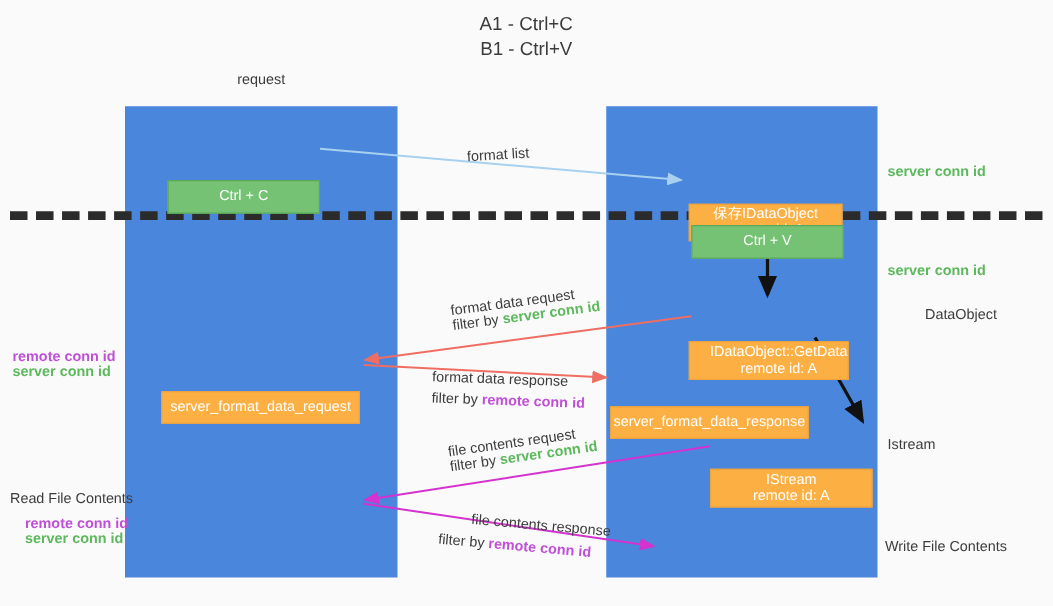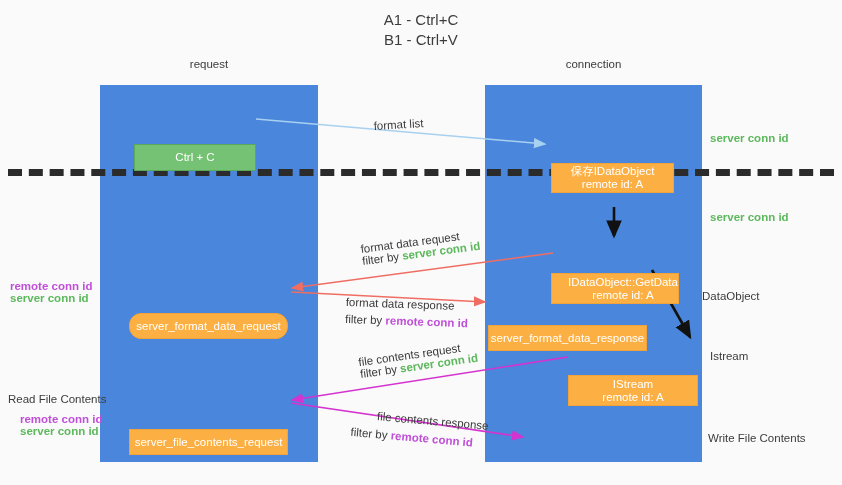--- a/index.html
+++ b/index.html
@@ -26,21 +26,20 @@
 
   <div class="abs title" style="left:0;top:10px;width:842px;">
     <div>A1 - Ctrl+C</div>
     <div>B1 - Ctrl+V</div>
   </div>
 
   <div class="abs colhdr" style="left:100px;top:58px;width:218px;">
     <div>request</div>
   </div>
   <div class="abs colhdr" style="left:485px;top:58px;width:217px;">
-    <div>connection</div>
   </div>
 
   <div class="abs col" style="left:100px;top:85px;width:218px;height:377px;"></div>
   <div class="abs col" style="left:485px;top:85px;width:217px;height:377px;"></div>
 
   <svg id="wires" viewBox="0 0 842 485">
     <defs>
       <marker id="ar-blue" markerWidth="9" markerHeight="9" refX="7" refY="3.2" orient="auto">
         <path d="M0,0 L8,3.2 L0,6.4 z" fill="#a8d0ef"></path>
       </marker>
@@ -67,33 +66,33 @@
     <line x1="568" y1="357" x2="292" y2="400" stroke="#d433cf" stroke-width="1.6" marker-end="url(#ar-mag)"></line>
     <line x1="291" y1="403" x2="523" y2="437" stroke="#d433cf" stroke-width="1.6" marker-end="url(#ar-mag)"></line>
   </svg>
 
   <div class="abs dash" style="left:8px;top:169px;width:826px;"></div>
 
   <div class="abs box green" style="left:134px;top:104px;width:122px;height:27px;margin-top:40px;">
     <span>Ctrl + C</span>
   </div>
 
-  <div class="abs box orange" style="left:129px;top:277px;width:159px;height:26px;border-radius:12px;">
+  <div class="abs box orange" style="left:129px;top:277px;width:159px;height:26px;">
     <span>server_format_data_request</span>
   </div>
 
-  <div class="abs box orange" style="left:129px;top:393px;width:159px;height:26px;">
-    <span>server_file_contents_request</span>
-  </div>
 
   <div class="abs box orange" style="left:551px;top:127px;width:123px;height:30px;">
     <span>保存IDataObject</span>
     <span>remote id: A</span>
   </div>
 
+  <div class="abs box green" style="left:553px;top:180px;width:122px;height:27px;">
+    <span>Ctrl + V</span>
+  </div>
 
   <div class="abs box orange" style="left:551px;top:237px;width:128px;height:31px;padding-left:16px;">
     <span>IDataObject::GetData</span>
     <span>remote id: A</span>
   </div>
 
   <div class="abs box orange" style="left:488px;top:289px;width:159px;height:26px;">
     <span>server_format_data_response</span>
   </div>
 
@@ -130,21 +129,21 @@
 
   <div class="abs rot" style="left:375px;top:410px;transform:rotate(5deg);">
     <div class="lbl">file contents response</div>
     <div class="lbl" style="margin-top:6px;margin-left:-25px;">
       <span>filter by </span><span class="purple-t">remote conn id</span>
     </div>
   </div>
 
   <div class="abs lbl green-t" style="left:710px;top:132px;">server conn id</div>
   <div class="abs lbl green-t" style="left:710px;top:211px;">server conn id</div>
-  <div class="abs lbl" style="left:702px;top:246px;margin-top:44px;">DataObject</div>
+  <div class="abs lbl" style="left:740px;top:246px;">DataObject</div>
   <div class="abs lbl" style="left:710px;top:350px;">Istream</div>
   <div class="abs lbl" style="left:708px;top:432px;">Write File Contents</div>
 
   <div class="abs" style="left:10px;top:280px;">
     <div class="lbl purple-t">remote conn id</div>
     <div class="lbl green-t">server conn id</div>
   </div>
 
   <div class="abs lbl" style="left:8px;top:393px;">Read File Contents</div>
 

